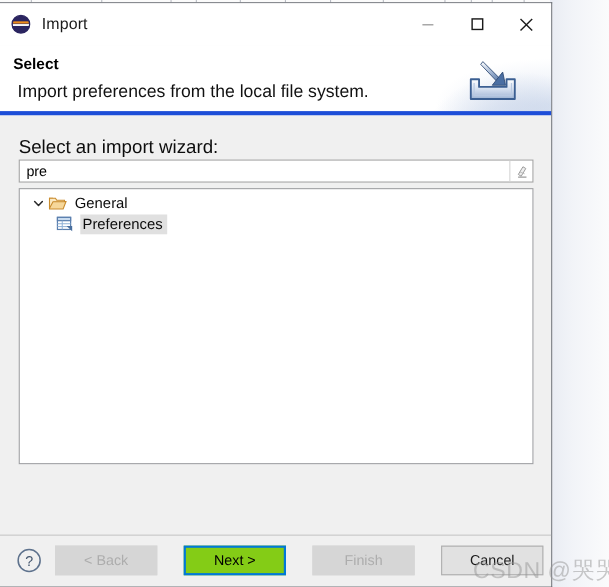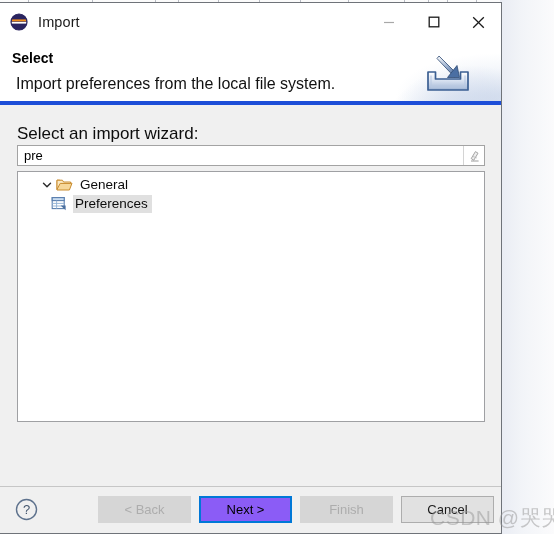--- a/index.html
+++ b/index.html
@@ -197,21 +197,20 @@
     box-sizing: border-box;
     overflow: hidden;
     padding-top: 3px;
   }
   .tree-row {
     display: flex;
     align-items: center;
     height: 19px;
     font-size: 13.5px;
     color: #0c0c0c;
-    padding-left: 12px;
   }
   .tree-row.child { padding-left: 33px; }
   .twisty {
     width: 18px;
     display: flex;
     align-items: center;
     justify-content: center;
     flex: 0 0 auto;
     padding-left: 8px;
   }
@@ -240,21 +239,21 @@
     left: 15px;
     top: 11px;
     width: 23px;
     height: 23px;
   }
   #button-bar {
     position: absolute;
     right: 7px;
     top: 9px;
     display: flex;
-    gap: 8px;
+    gap: 24px;
   }
   .dlg-btn {
     width: 93px;
     height: 27px;
     font-family: "Liberation Sans", sans-serif;
     font-size: 13px;
     display: flex;
     align-items: center;
     justify-content: center;
     box-sizing: border-box;
@@ -262,21 +261,21 @@
     border: 1px solid #d6d6d6;
     color: #adadad;
     cursor: default;
   }
   .dlg-btn.enabled {
     background: #e1e1e1;
     border: 1px solid #adadad;
     color: #1a1a1a;
   }
   .dlg-btn.default {
-    background: #8b5cf6;
+    background: #84cc16;
     border: 2px solid #0078d7;
     color: #000000;
     text-align: right;
   }
 
   
   #watermark {
     position: absolute;
     left: 398px;
     top: 504px;

